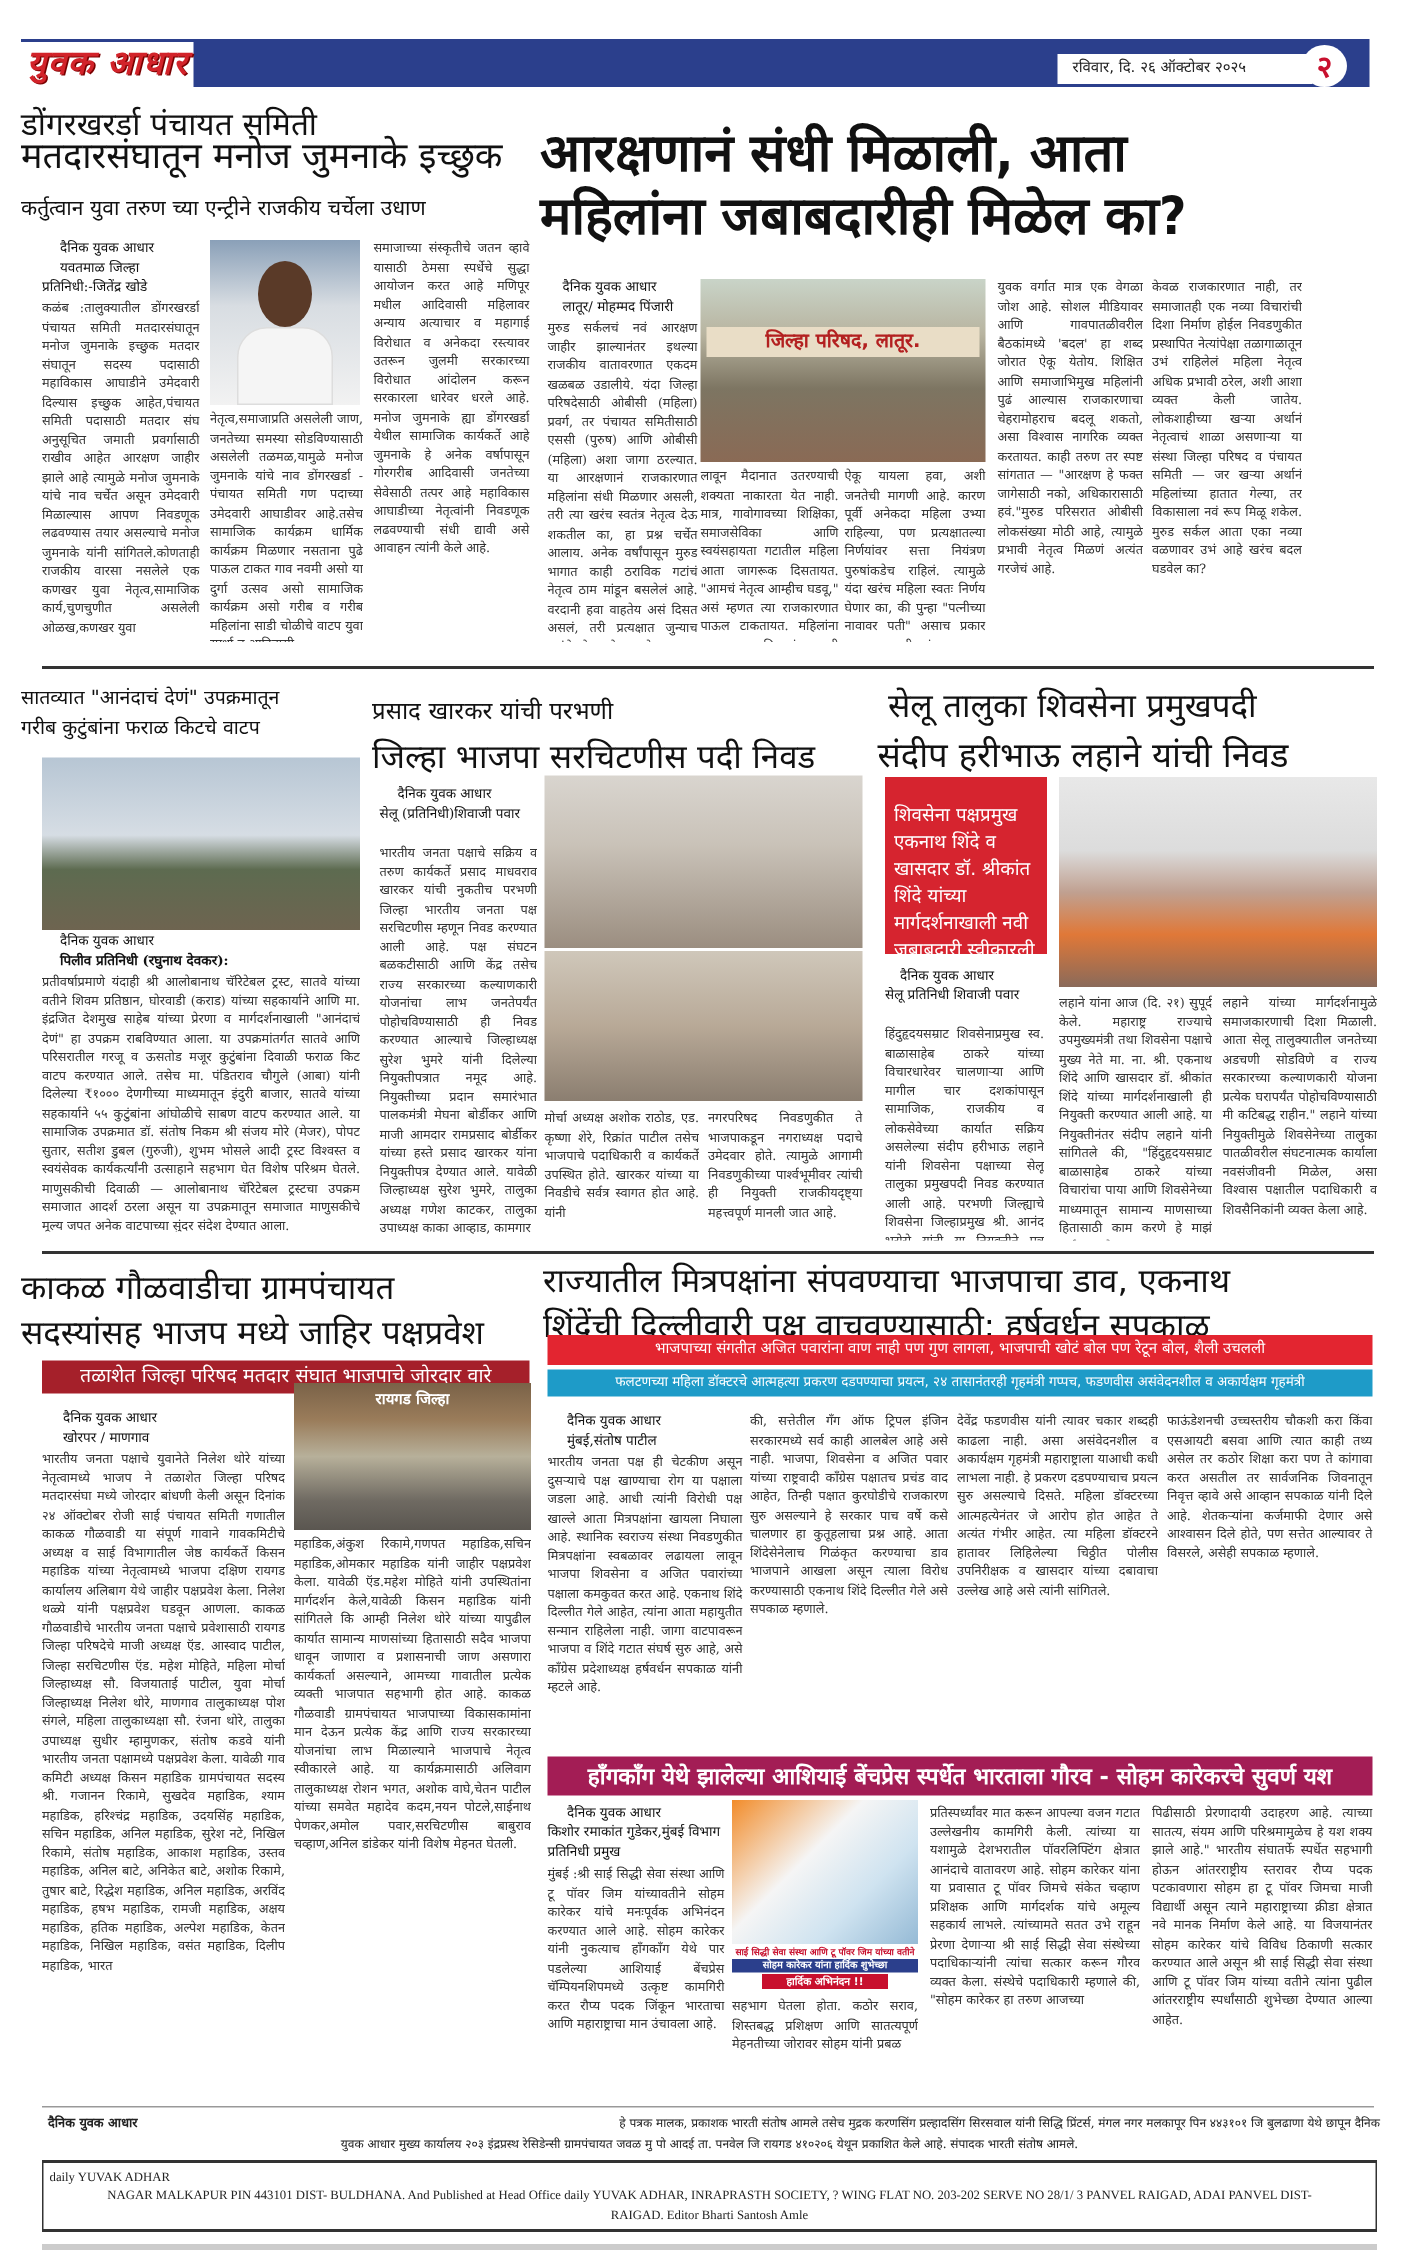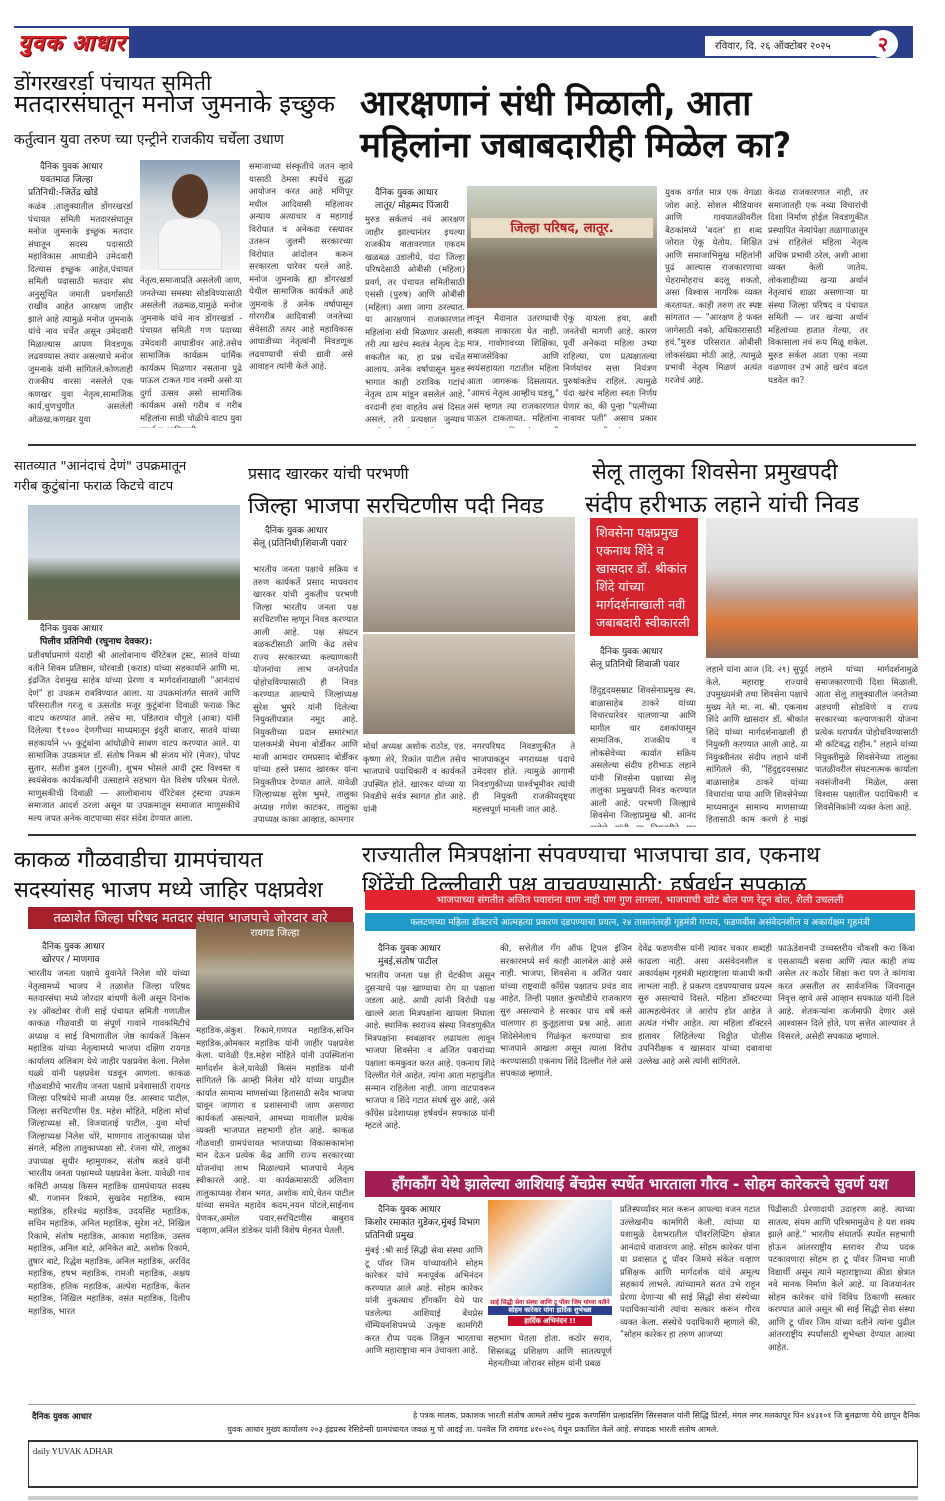--- a/index.html
+++ b/index.html
@@ -14,21 +14,21 @@
 .hl-med{font-size:24px;line-height:32px}
 .hl-sm{font-size:16px;line-height:22px}
 .body{font-size:8.5px;line-height:12.5px;text-align:justify;color:#333;overflow:hidden}
 .byline{font-size:9px;line-height:13px;color:#111}
 .photo{overflow:hidden}
 .rule{height:2px;background:#333}
 .redbar{background:#a5202a;color:#fff;font-family:"DejaVu Sans",sans-serif;font-size:13px;text-align:center;line-height:22px}
 .redbar2{background:#e32530;color:#fff;font-family:"DejaVu Sans",sans-serif;font-size:10px;text-align:center;line-height:20px}
 .tealbar{background:#1e9bc8;color:#fff;font-family:"DejaVu Sans",sans-serif;font-size:9px;text-align:center;line-height:18px}
 .magbar{background:#a31d55;color:#fff;font-family:"DejaVu Sans",sans-serif;font-size:15px;font-weight:bold;text-align:center;line-height:26px}
-.redbox{background:#d6242f;color:#fff;font-family:"DejaVu Sans",sans-serif;font-size:12.5px;line-height:18px;padding:6px 6px}
+.redbox{background:#d6242f;color:#fff;font-family:"DejaVu Sans",sans-serif;font-size:12.5px;line-height:18px;padding:16px 6px}
 .footer{font-size:8.5px;line-height:12px;color:#222}
 .imprint{font-family:"Liberation Serif",serif;font-size:8.5px;line-height:12px;color:#222}
 .regbar{height:4px;background:#ccc}
 </style>
 </head>
 <body>
 
 <div class="abs masthead"></div>
 <div class="abs logo">युवक आधार</div>
 <div class="abs datebox">रविवार, दि. २६ ऑक्टोबर २०२५</div>
@@ -93,21 +93,21 @@
 <div class="abs rule" style="left:28px;top:834px;width:888px"></div>
 
 <div class="abs hl hl-med" style="left:14px;top:844px;width:345px;font-size:22px">काकळ गौळवाडीचा ग्रामपंचायत</div>
 <div class="abs hl hl-med" style="left:14px;top:874px;width:345px;font-size:22px">सदस्यांसह भाजप मध्ये जाहिर पक्षप्रवेश</div>
 
 <div class="abs redbar" style="left:28px;top:907px;width:325px;height:22px">तळाशेत जिल्हा परिषद मतदार संघात भाजपाचे जोरदार वारे</div>
 <div class="abs byline" style="left:42px;top:940px;width:140px">दैनिक युवक आधार</div>
 <div class="abs byline" style="left:42px;top:953px;width:140px">खोरपर / माणगाव</div>
 <div class="abs body" style="left:28px;top:967px;width:162px;height:423px">भारतीय जनता पक्षाचे युवानेते निलेश थोरे यांच्या नेतृत्वामध्ये भाजप ने तळाशेत जिल्हा परिषद मतदारसंघा मध्ये जोरदार बांधणी केली असून दिनांक २४ ऑक्टोबर रोजी साई पंचायत समिती गणातील काकळ गौळवाडी या संपूर्ण गावाने गावकमिटीचे अध्यक्ष व साई विभागातील जेष्ठ कार्यकर्ते किसन महाडिक यांच्या नेतृत्वामध्ये भाजपा दक्षिण रायगड कार्यालय अलिबाग येथे जाहीर पक्षप्रवेश केला. निलेश थळ्ये यांनी पक्षप्रवेश घडवून आणला. काकळ गौळवाडीचे भारतीय जनता पक्षाचे प्रवेशासाठी रायगड जिल्हा परिषदेचे माजी अध्यक्ष ऍड. आस्वाद पाटील, जिल्हा सरचिटणीस ऍड. महेश मोहिते, महिला मोर्चा जिल्हाध्यक्ष सौ. विजयाताई पाटील, युवा मोर्चा जिल्हाध्यक्ष निलेश थोरे, माणगाव तालुकाध्यक्ष पोश संगले, महिला तालुकाध्यक्षा सौ. रंजना थोरे, तालुका उपाध्यक्ष सुधीर म्हामुणकर, संतोष कडवे यांनी भारतीय जनता पक्षामध्ये पक्षप्रवेश केला. यावेळी गाव कमिटी अध्यक्ष किसन महाडिक ग्रामपंचायत सदस्य श्री. गजानन रिकामे, सुखदेव महाडिक, श्याम महाडिक, हरिश्चंद्र महाडिक, उदयसिंह महाडिक, सचिन महाडिक, अनिल महाडिक, सुरेश नटे, निखिल रिकामे, संतोष महाडिक, आकाश महाडिक, उस्तव महाडिक, अनिल बाटे, अनिकेत बाटे, अशोक रिकामे, तुषार बाटे, रिद्धेश महाडिक, अनिल महाडिक, अरविंद महाडिक, हषभ महाडिक, रामजी महाडिक, अक्षय महाडिक, हतिक महाडिक, अल्पेश महाडिक, केतन महाडिक, निखिल महाडिक, वसंत महाडिक, दिलीप महाडिक, भारत</div>
 <div class="abs photo" style="left:196px;top:922px;width:158px;height:98px;background:linear-gradient(180deg,#7a6248 0%,#9a7c5a 25%,#b7b09a 50%,#6f6a62 80%,#5a5650 100%)">
-  <div style="position:absolute;left:4px;top:3px;width:150px;font-family:'DejaVu Sans',sans-serif;font-size:10px;font-weight:normal;color:#fff;text-align:center">रायगड जिल्हा</div>
+  <div style="position:absolute;left:4px;top:3px;width:150px;font-family:'DejaVu Sans',sans-serif;font-size:10px;font-weight:bold;color:#fff;text-align:center">रायगड जिल्हा</div>
 </div>
 <div class="abs body" style="left:196px;top:1024px;width:158px;height:366px">महाडिक,अंकुश रिकामे,गणपत महाडिक,सचिन महाडिक,ओमकार महाडिक यांनी जाहीर पक्षप्रवेश केला. यावेळी ऍड.महेश मोहिते यांनी उपस्थितांना मार्गदर्शन केले,यावेळी किसन महाडिक यांनी सांगितले कि आम्ही निलेश थोरे यांच्या यापुढील कार्यात सामान्य माणसांच्या हितासाठी सदैव भाजपा धावून जाणारा व प्रशासनाची जाण असणारा कार्यकर्ता असल्याने, आमच्या गावातील प्रत्येक व्यक्ती भाजपात सहभागी होत आहे. काकळ गौळवाडी ग्रामपंचायत भाजपाच्या विकासकामांना मान देऊन प्रत्येक केंद्र आणि राज्य सरकारच्या योजनांचा लाभ मिळाल्याने भाजपाचे नेतृत्व स्वीकारले आहे. या कार्यक्रमासाठी अलिवाग तालुकाध्यक्ष रोशन भगत, अशोक वाघे,चेतन पाटील यांच्या समवेत महादेव कदम,नयन पोटले,साईनाथ पेणकर,अमोल पवार,सरचिटणीस बाबुराव चव्हाण,अनिल डांडेकर यांनी विशेष मेहनत घेतली.</div>
 
 <div class="abs hl hl-med" style="left:362px;top:840px;width:570px;font-size:22px;line-height:30px">राज्यातील मित्रपक्षांना संपवण्याचा भाजपाचा डाव, एकनाथ</div>
 <div class="abs hl hl-med" style="left:362px;top:870px;width:570px;font-size:22px;line-height:30px">शिंदेंची दिल्लीवारी पक्ष वाचवण्यासाठी: हर्षवर्धन सपकाळ</div>
 
 <div class="abs redbar2" style="left:365px;top:890px;width:550px">भाजपाच्या संगतीत अजित पवारांना वाण नाही पण गुण लागला, भाजपाची खोटं बोल पण रेटून बोल, शैली उचलली</div>
 <div class="abs tealbar" style="left:365px;top:913px;width:550px">फलटणच्या महिला डॉक्टरचे आत्महत्या प्रकरण दडपण्याचा प्रयत्न, २४ तासानंतरही गृहमंत्री गप्पच, फडणवीस असंवेदनशील व अकार्यक्षम गृहमंत्री</div>
 <div class="abs byline" style="left:378px;top:942px;width:120px">दैनिक युवक आधार</div>
 <div class="abs byline" style="left:378px;top:955px;width:120px">मुंबई,संतोष पाटील</div>
@@ -130,18 +130,20 @@
 <div class="abs body" style="left:488px;top:1332px;width:124px;height:58px">सहभाग घेतला होता. कठोर सराव, शिस्तबद्ध प्रशिक्षण आणि सातत्यपूर्ण मेहनतीच्या जोरावर सोहम यांनी प्रबळ</div>
 <div class="abs body" style="left:620px;top:1203px;width:140px;height:187px">प्रतिस्पर्ध्यांवर मात करून आपल्या वजन गटात उल्लेखनीय कामगिरी केली. त्यांच्या या यशामुळे देशभरातील पॉवरलिफ्टिंग क्षेत्रात आनंदाचे वातावरण आहे. सोहम कारेकर यांना या प्रवासात टू पॉवर जिमचे संकेत चव्हाण प्रशिक्षक आणि मार्गदर्शक यांचे अमूल्य सहकार्य लाभले. त्यांच्यामते सतत उभे राहून प्रेरणा देणाऱ्या श्री साई सिद्धी सेवा संस्थेच्या पदाधिकाऱ्यांनी त्यांचा सत्कार करून गौरव व्यक्त केला. संस्थेचे पदाधिकारी म्हणाले की, "सोहम कारेकर हा तरुण आजच्या</div>
 <div class="abs body" style="left:768px;top:1203px;width:147px;height:187px">पिढीसाठी प्रेरणादायी उदाहरण आहे. त्याच्या सातत्य, संयम आणि परिश्रमामुळेच हे यश शक्य झाले आहे." भारतीय संघातर्फे स्पर्धेत सहभागी होऊन आंतरराष्ट्रीय स्तरावर रौप्य पदक पटकावणारा सोहम हा टू पॉवर जिमचा माजी विद्यार्थी असून त्याने महाराष्ट्राच्या क्रीडा क्षेत्रात नवे मानक निर्माण केले आहे. या विजयानंतर सोहम कारेकर यांचे विविध ठिकाणी सत्कार करण्यात आले असून श्री साई सिद्धी सेवा संस्था आणि टू पॉवर जिम यांच्या वतीने त्यांना पुढील आंतरराष्ट्रीय स्पर्धांसाठी शुभेच्छा देण्यात आल्या आहेत.</div>
 
 <div class="abs rule" style="left:28px;top:1404px;width:888px;height:1px;background:#999"></div>
 <div class="abs footer" style="left:32px;top:1410px;width:110px;font-weight:bold">दैनिक युवक आधार</div>
 <div class="abs footer" style="left:280px;top:1410px;width:640px;text-align:right;font-size:8px">हे पत्रक मालक, प्रकाशक भारती संतोष आमले तसेच मुद्रक करणसिंग प्रल्हादसिंग सिरसवाल यांनी सिद्धि प्रिंटर्स, मंगल नगर मलकापूर पिन ४४३१०१ जि बुलढाणा येथे छापून दैनिक</div>
 <div class="abs footer" style="left:28px;top:1424px;width:890px;text-align:center;font-size:8px">युवक आधार मुख्य कार्यालय २०३ इंद्रप्रस्थ रेसिडेन्सी ग्रामपंचायत जवळ मु पो आदई ता. पनवेल जि रायगड ४१०२०६ येथून प्रकाशित केले आहे. संपादक भारती संतोष आमले.</div>
 <div class="abs" style="left:28px;top:1440px;width:890px;height:48px;border:1px solid #333;border-top:2px solid #333;border-bottom:2px solid #333">
   <div class="imprint" style="position:absolute;left:4px;top:3px;width:150px;font-weight:normal">daily YUVAK ADHAR</div>
+  <div class="imprint" style="position:absolute;left:4px;top:15px;width:880px;text-align:center">NAGAR MALKAPUR PIN 443101 DIST- BULDHANA. And Published at Head Office daily YUVAK ADHAR, INRAPRASTH SOCIETY, ? WING FLAT NO. 203-202 SERVE NO 28/1/ 3 PANVEL RAIGAD, ADAI PANVEL DIST-</div>
+  <div class="imprint" style="position:absolute;left:4px;top:28px;width:880px;text-align:center">RAIGAD. Editor Bharti Santosh Amle</div>
 </div>
 
 <div class="abs regbar" style="left:28px;top:1496px;width:890px;height:4px"></div>
 <div class="abs" style="left:28px;top:1494px"></div>
 <div class="abs" style="left:460px;top:1494px"></div>
 <div class="abs" style="left:888px;top:1494px"></div>
 
 </body></html>

